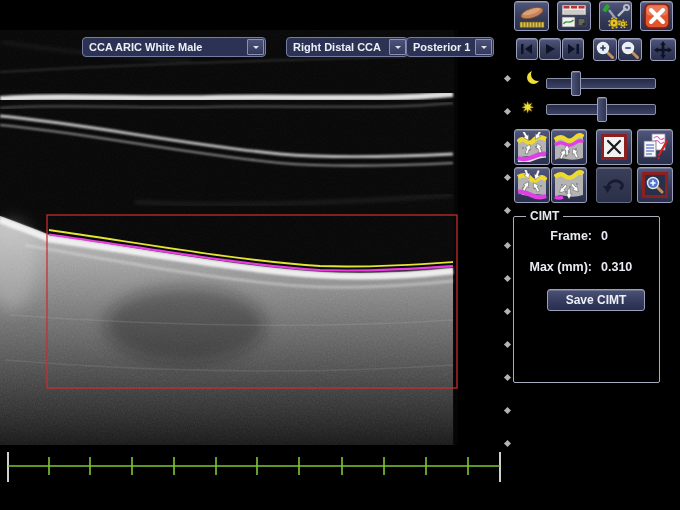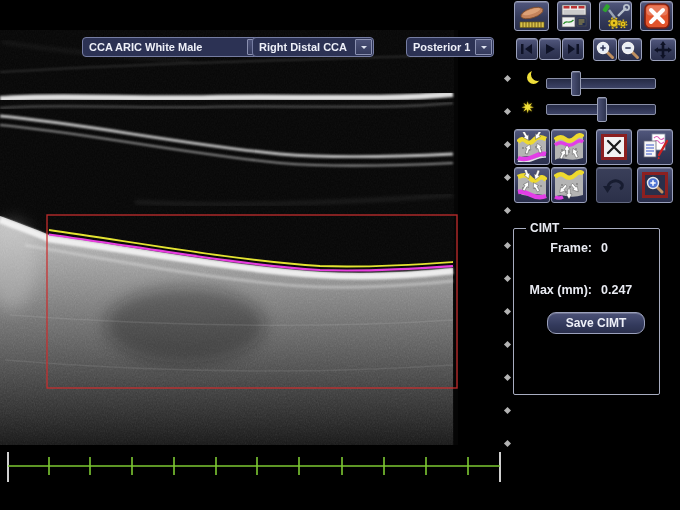--- a/index.html
+++ b/index.html
@@ -32,28 +32,28 @@
       box-shadow:inset 4px -3px 0 0 #f0df3a;}
   .sun{position:absolute;left:521px;top:100px;color:#f0df3a;font-size:16px;line-height:16px;
       text-shadow:0 0 2px #b89b00;}
 
   
   .redbox{position:absolute;inset:4px;border:3px solid #8c2020;background:#f2f2f2;
       display:flex;align-items:center;justify-content:center;}
   .redbox.darkbg{background:#2a2f4a;}
 
   
-  fieldset.cimt{position:absolute;left:513px;top:221px;width:145px;height:174px;box-sizing:border-box;
+  fieldset.cimt{position:absolute;left:513px;top:209px;width:145px;height:174px;box-sizing:border-box;
       border:1px solid #a8adc0;border-radius:2px;margin:0;padding:2px 14px 0 6px;background:transparent;}
   fieldset.cimt legend{color:#e9ebf2;font-weight:bold;font-size:12px;padding:0 4px;margin-left:6px;}
-  .cimt-row{display:flex;justify-content:flex-end;align-items:baseline;margin-top:28px;
+  .cimt-row{display:flex;justify-content:flex-end;align-items:baseline;margin-top:17px;
       color:#e9ebf2;font-weight:bold;font-size:12.5px;}
   .cimt-row .cv{width:44px;text-align:left;margin-left:9px;}
   .save-btn{display:block;margin:15px 0 16px 27px;width:98px;height:22px;color:#eef0f8;font-weight:bold;
-      font-size:12px;font-family:"Liberation Sans",sans-serif;border:1px solid #9aa0bb;border-radius:9px;
+      font-size:12px;font-family:"Liberation Sans",sans-serif;border:1px solid #9aa0bb;border-radius:3px;
       background:linear-gradient(180deg,#4c5278 0%,#333a5c 60%,#2a2f4c 100%);
       box-shadow:inset 0 1px 0 rgba(255,255,255,.2);cursor:pointer;}
 
   .dm{position:absolute;left:505px;width:5px;height:5px;background:#b3b3b3;transform:rotate(45deg);}
 
   .rg{stroke:var(--ruler-green,#7dc832);}
   .us-wrap{position:absolute;left:0;top:30px;width:458px;height:415px;cursor:crosshair;}
 </style>
 </head>
 <body>
@@ -116,21 +116,21 @@
       <path d="M49,200 C140,213 240,231 320,236 C370,238 425,234 453,232" fill="none" stroke-width="1.8" style="stroke:var(--trace-yellow,#e4e432)"></path>
 
       <rect x="47" y="185" width="410" height="173" fill="none" stroke-width="1.4" opacity="0.9" style="stroke:var(--roi-red,#c92f2f)"></rect>
     </svg>
   </div>
 
   <div class="dd" style="left:82px;width:184px;">
     <span>CCA ARIC White Male</span>
     <span class="arr"></span>
   </div>
-  <div class="dd" style="left:252px;width:122px;">
+  <div class="dd" style="left:286px;width:122px;">
     <span>Right Distal CCA</span>
     <span class="arr"></span>
   </div>
   <div class="dd" style="left:406px;width:88px;">
     <span>Posterior 1</span>
     <span class="arr"></span>
   </div>
 
   <div class="nb" style="left:514px;top:1px;width:35px;height:30px;">
     <svg width="30" height="26" viewBox="0 0 30 26">
@@ -338,21 +338,21 @@
   </div>
 
   <fieldset class="cimt">
     <legend>CIMT</legend>
     <div class="cimt-row" style="margin-top:4px;">
       <span class="cl">Frame:</span>
       <span class="cv">0</span>
     </div>
     <div class="cimt-row">
       <span class="cl">Max (mm):</span>
-      <span class="cv">0.247</span>
+      <span class="cv">0.310</span>
     </div>
     <button class="save-btn">Save CIMT</button>
   </fieldset>
 
   <div class="dm" style="top:76px;"></div>
   <div class="dm" style="top:109px;"></div>
   <div class="dm" style="top:142px;"></div>
   <div class="dm" style="top:175px;"></div>
   <div class="dm" style="top:208px;"></div>
   <div class="dm" style="top:243px;"></div>

